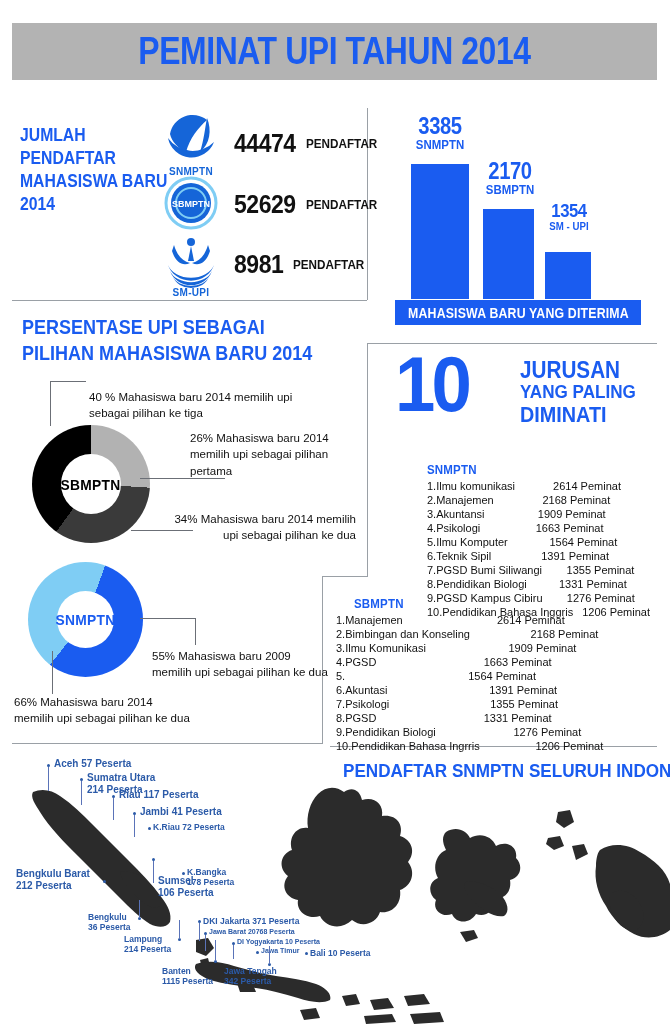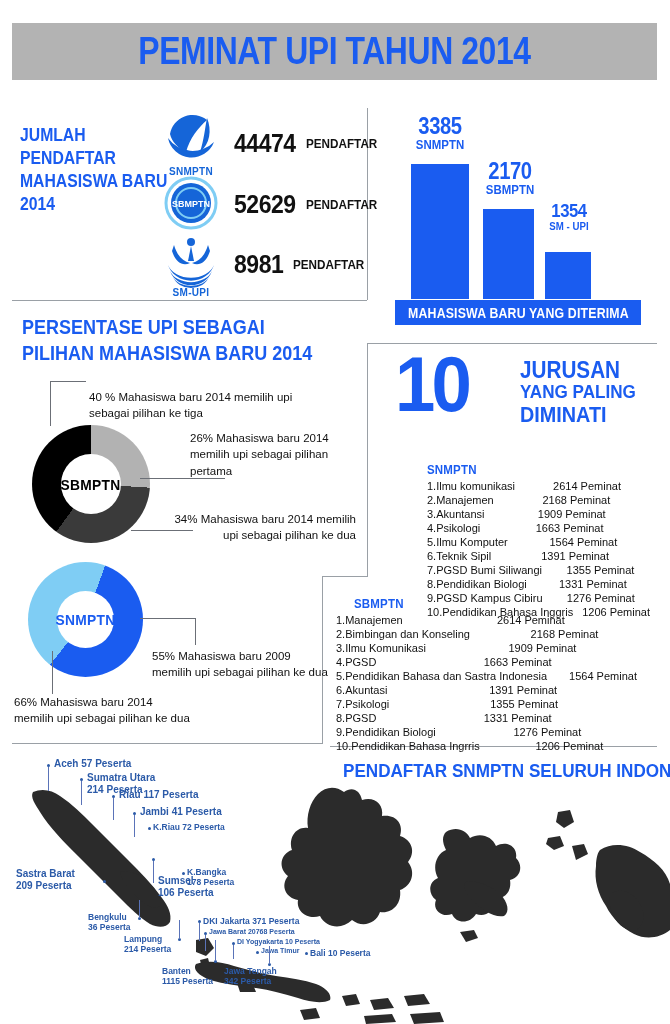--- a/index.html
+++ b/index.html
@@ -331,21 +331,20 @@
         <span class="nm">Ilmu Komunikasi</span>
         <span class="ct" style="flex:1">1909 Peminat</span>
       </div>
     <div class="major-row">
         <span class="nm">4.</span>
         <span class="nm">PGSD</span>
         <span class="ct" style="flex:1">1663 Peminat</span>
       </div>
     <div class="major-row">
         <span class="nm">5.</span>
-        <span class="nm">Pendidikan Bahasa dan Sastra Indonesia</span>
         <span class="ct" style="flex:1">1564 Peminat</span>
       </div>
     <div class="major-row">
         <span class="nm">6.</span>
         <span class="nm">Akuntasi</span>
         <span class="ct" style="flex:1">1391 Peminat</span>
       </div>
     <div class="major-row">
         <span class="nm">7.</span>
         <span class="nm">Psikologi</span>
@@ -462,22 +461,22 @@
   </div>
 
   <div class="pin" style="left:182px;top:872px;"></div>
   <div class="map-lab" style="left:187px;top:867px;">
     <div>K.Bangka</div>
     <div>178 Peserta</div>
   </div>
 
   <div class="pin" style="left:103px;top:880px;"></div>
   <div class="map-lab lg" style="left:16px;top:868px;">
-    <div>Sastra Barat</div>
-    <div>209 Peserta</div>
+    <div>Bengkulu Barat</div>
+    <div>212 Peserta</div>
   </div>
 
   <div class="pin" style="left:138px;top:917px;"></div>
   <div class="stick" style="left:139px;top:900px;height:18px;"></div>
   <div class="map-lab" style="left:88px;top:912px;">
     <div>Bengkulu</div>
     <div>36 Peserta</div>
   </div>
 
   <div class="pin" style="left:178px;top:938px;"></div>

